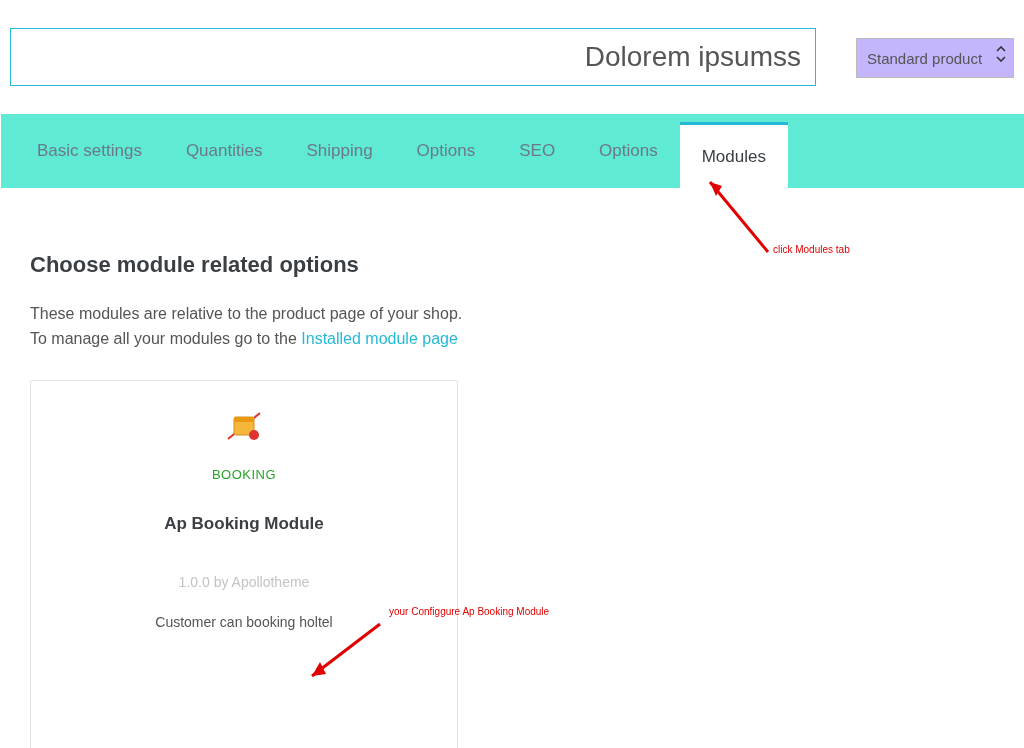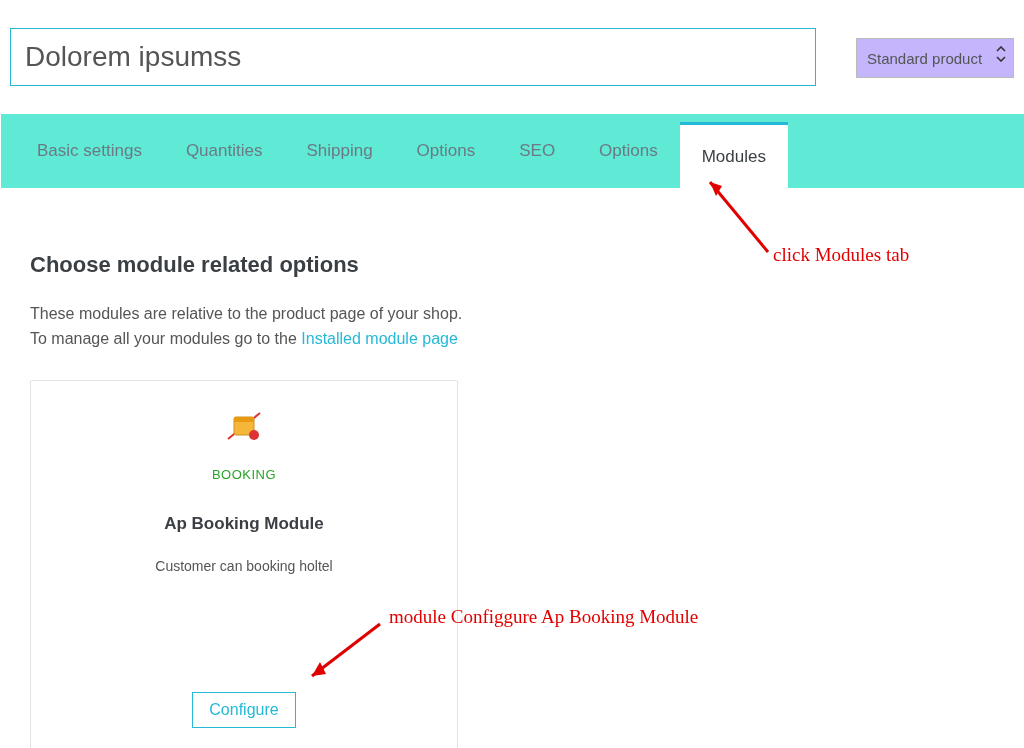--- a/index.html
+++ b/index.html
@@ -18,20 +18,21 @@
     gap: 40px;
   }
   .name-input {
     width: 888px;
     height: 58px;
     border: 1px solid #25b9d7;
     font-size: 28px;
     color: #555;
     padding: 16px 14px;
     outline: none;
+    text-align: right;
   }
   .type-select-wrap {
     position: relative;
     margin-left: auto;
   }
   .type-select {
     width: 158px;
     height: 40px;
     border: 1px solid #bbb;
     font-size: 15px;
@@ -133,22 +134,22 @@
     color: #25b9d7;
     background: #fff;
     font-size: 16px;
     padding: 8px 16px;
     cursor: pointer;
   }
   
   .annotation-text {
     position: absolute;
     color: #e10000;
-    font-size: 19px;
-    font-family: Liberation Serif, serif;
+    font-size: 10px;
+    font-family: Liberation Sans, sans-serif;
   }
   .arrow {
     position: absolute;
     pointer-events: none;
   }
 </style>
 </head>
 <body>
 
 <div class="top-row">
@@ -187,28 +188,29 @@
     <div class="module-icon">
       <svg width="44" height="36" viewBox="0 0 44 36">
         <line x1="6" y1="30" x2="38" y2="4" stroke="#d33" stroke-width="2"></line>
         <rect x="12" y="8" width="20" height="18" rx="2" fill="#f6b63a" stroke="#cf9020" stroke-width="1"></rect>
         <rect x="12" y="8" width="20" height="5" fill="#e89a12"></rect>
         <circle cx="32" cy="26" r="5" fill="#d33"></circle>
       </svg>
       <div class="booking-text">BOOKING</div>
     </div>
     <div class="module-name">Ap Booking Module</div>
+    <div class="module-version">1.0.0 by Apollotheme</div>
     <div class="module-desc">Customer can booking holtel</div>
     <button class="configure-btn">Configure</button>
   </div>
 </div>
 
 <svg class="arrow" style="left:698px; top:172px;" width="80" height="88" viewBox="0 0 80 88">
   <line x1="70" y1="80" x2="12" y2="10" stroke="#e10000" stroke-width="3"></line>
   <polygon points="12,10 24,14 18,24" fill="#e10000"></polygon>
 </svg>
 <div class="annotation-text" style="left:773px; top:244px;">click Modules tab</div>
 
 <svg class="arrow" style="left:298px; top:618px;" width="90" height="72" viewBox="0 0 90 72">
   <line x1="82" y1="6" x2="14" y2="58" stroke="#e10000" stroke-width="3"></line>
   <polygon points="14,58 28,56 22,44" fill="#e10000"></polygon>
 </svg>
-<div class="annotation-text" style="left:389px; top:606px;">module Configgure Ap Booking Module</div>
+<div class="annotation-text" style="left:389px; top:606px;">your Configgure Ap Booking Module</div>
 
 </body></html>

